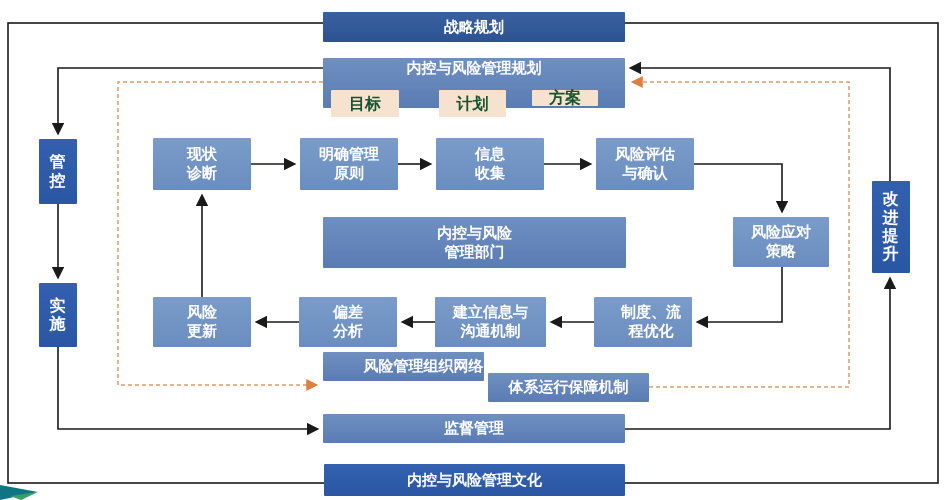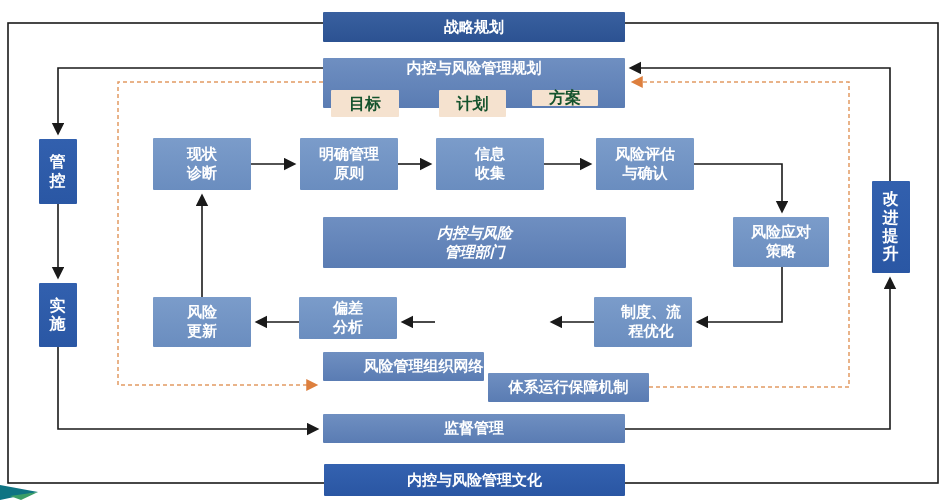--- a/index.html
+++ b/index.html
@@ -26,23 +26,23 @@
   #n-plan{left:439px;top:90px;width:67px;height:27px;}
   #n-scheme{left:520px;top:90px;width:66px;height:16px;margin-left:12px;}
   #n-control{left:39px;top:139px;width:38px;height:65px;}
   #n-implement{left:39px;top:283px;width:38px;height:64px;}
   #n-improve{left:872px;top:181px;width:38px;height:92px;}
   #n-diagnosis{left:153px;top:138px;width:98px;height:52px;}
   #n-principles{left:300px;top:138px;width:98px;height:52px;}
   #n-info{left:436px;top:138px;width:108px;height:52px;}
   #n-assess{left:596px;top:138px;width:98px;height:52px;}
   #n-response{left:733px;top:217px;width:96px;height:50px;}
-  #n-dept{left:323px;top:217px;width:303px;height:51px;font-style:italic;}
+  #n-dept{left:323px;top:217px;width:303px;height:51px;}
   #n-update{left:153px;top:297px;width:98px;height:50px;}
-  #n-deviation{left:299px;top:297px;width:98px;height:42px;}
+  #n-deviation{left:299px;top:297px;width:98px;height:50px;}
   #n-comm{left:435px;top:297px;width:111px;height:50px;}
   #n-process{left:594px;top:297px;width:98px;height:50px;padding-left:16px;}
   #n-network{left:323px;top:352px;width:161px;height:29px;padding-left:40px;}
   #n-guarantee{left:488px;top:373px;width:161px;height:29px;}
   #n-supervision{left:323px;top:414px;width:302px;height:29px;}
   #n-culture{left:324px;top:464px;width:301px;height:32px;}
 </style>
 </head>
 <body>
 
@@ -114,20 +114,22 @@
   <div class="node box-flow" id="n-response">风险应对
 策略</div>
 
   <div class="node bar-mid" id="n-dept">内控与风险
 管理部门</div>
 
   <div class="node box-flow" id="n-update">风险
 更新</div>
   <div class="node box-flow" id="n-deviation">偏差
 分析</div>
+  <div class="node box-flow" id="n-comm">建立信息与
+沟通机制</div>
   <div class="node box-flow" id="n-process">制度、流
 程优化</div>
 
   <div class="node bar-mid" id="n-network">风险管理组织网络</div>
   <div class="node bar-mid" id="n-guarantee">体系运行保障机制</div>
   <div class="node bar-mid" id="n-supervision">监督管理</div>
   <div class="node bar-bright" id="n-culture">内控与风险管理文化</div>
 
 </div>
 

